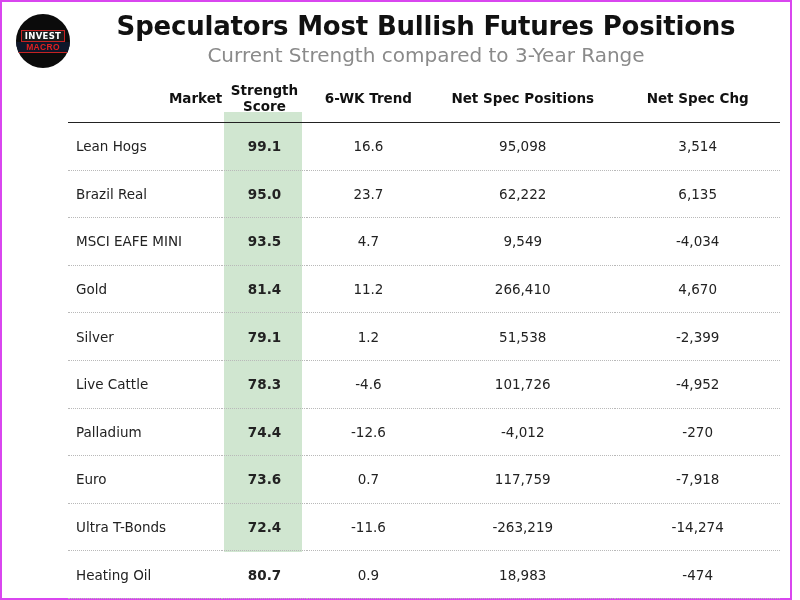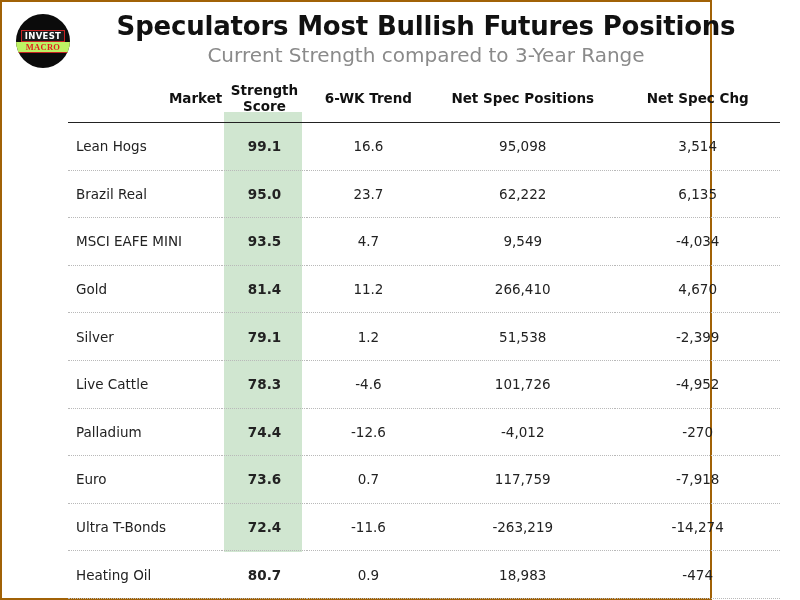--- a/index.html
+++ b/index.html
@@ -8,24 +8,24 @@
     background: #ffffff;
   }
   body {
     width: 800px;
     height: 600px;
     overflow: hidden;
     font-family: "DejaVu Sans", sans-serif;
   }
   #page {
     position: relative;
-    width: 712px;
+    width: 792px;
     height: 600px;
     box-sizing: border-box;
-    border: 2px solid #a16207;
+    border: 2px solid #d946ef;
     background: #ffffff;
   }
 
   
   #header {
     position: absolute;
     left: 0;
     top: 0;
     width: 796px;
     height: 78px;
@@ -49,26 +49,26 @@
     font-weight: bold;
     font-size: 8.5px;
     letter-spacing: 0.3px;
     color: #ffffff;
     background: #1a1a1a;
     border: 1px solid #c62222;
     padding: 0px 3px;
     line-height: 10px;
   }
   #logo .l-macro {
-    font-family: Liberation Serif, serif;
+    font-family: Liberation Sans, sans-serif;
     font-weight: bold;
     font-size: 8.5px;
     letter-spacing: 0.3px;
     color: #e02020;
-    background: #bef264;
+    background: #0f172a;
     border: 1px solid #c62222;
     border-top: none;
     padding: 0px 18px;
     line-height: 10px;
   }
   #titles {
     position: absolute;
     left: 74px;
     top: 8px;
     width: 700px;

